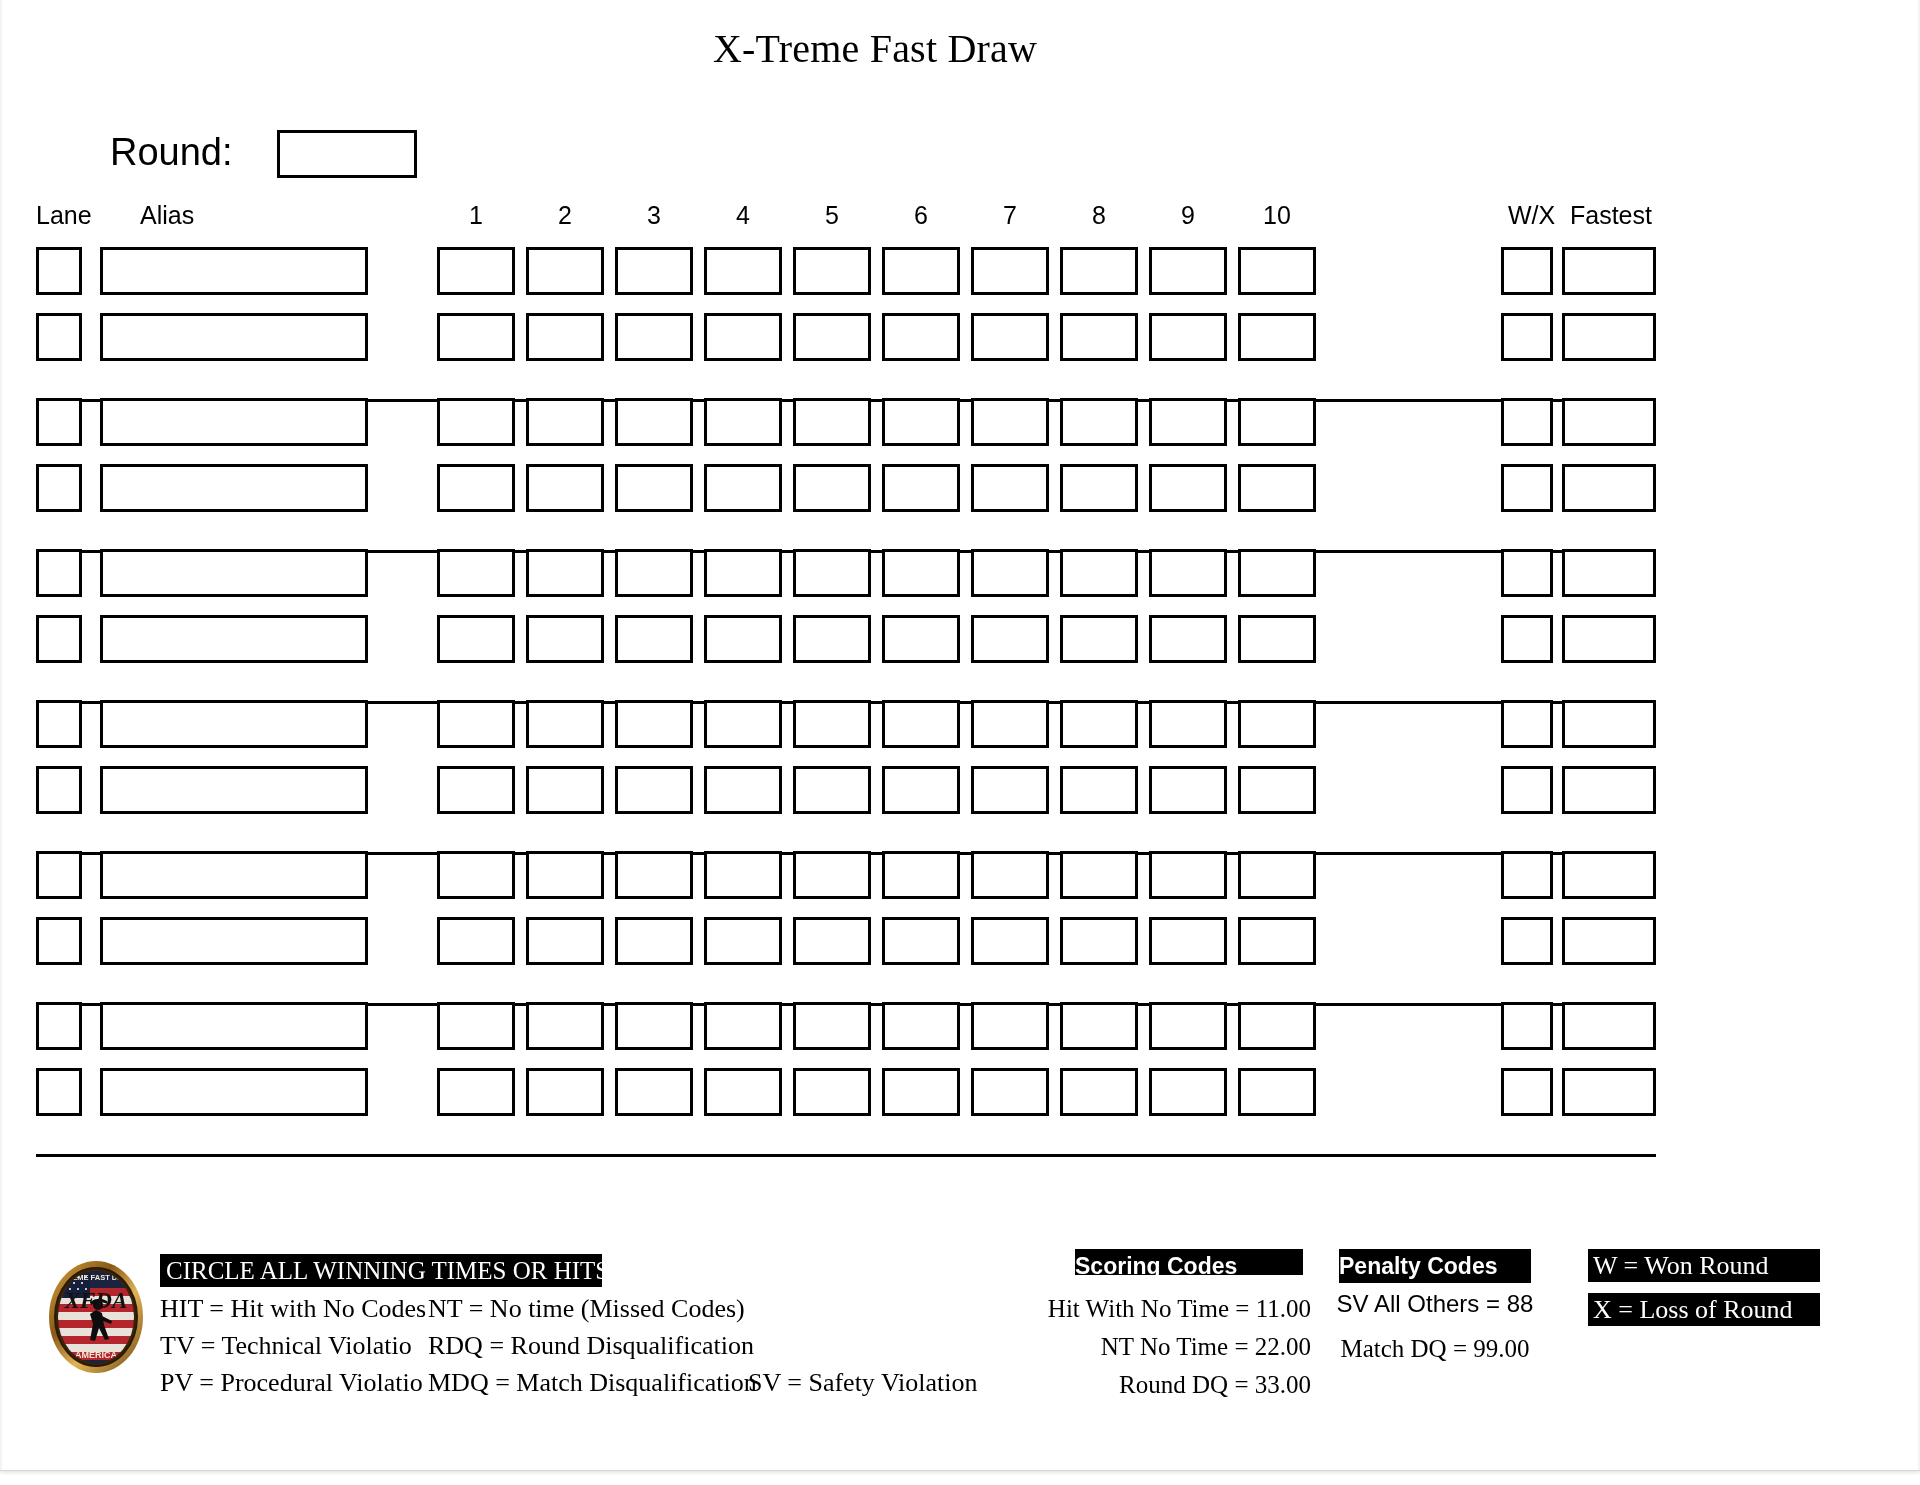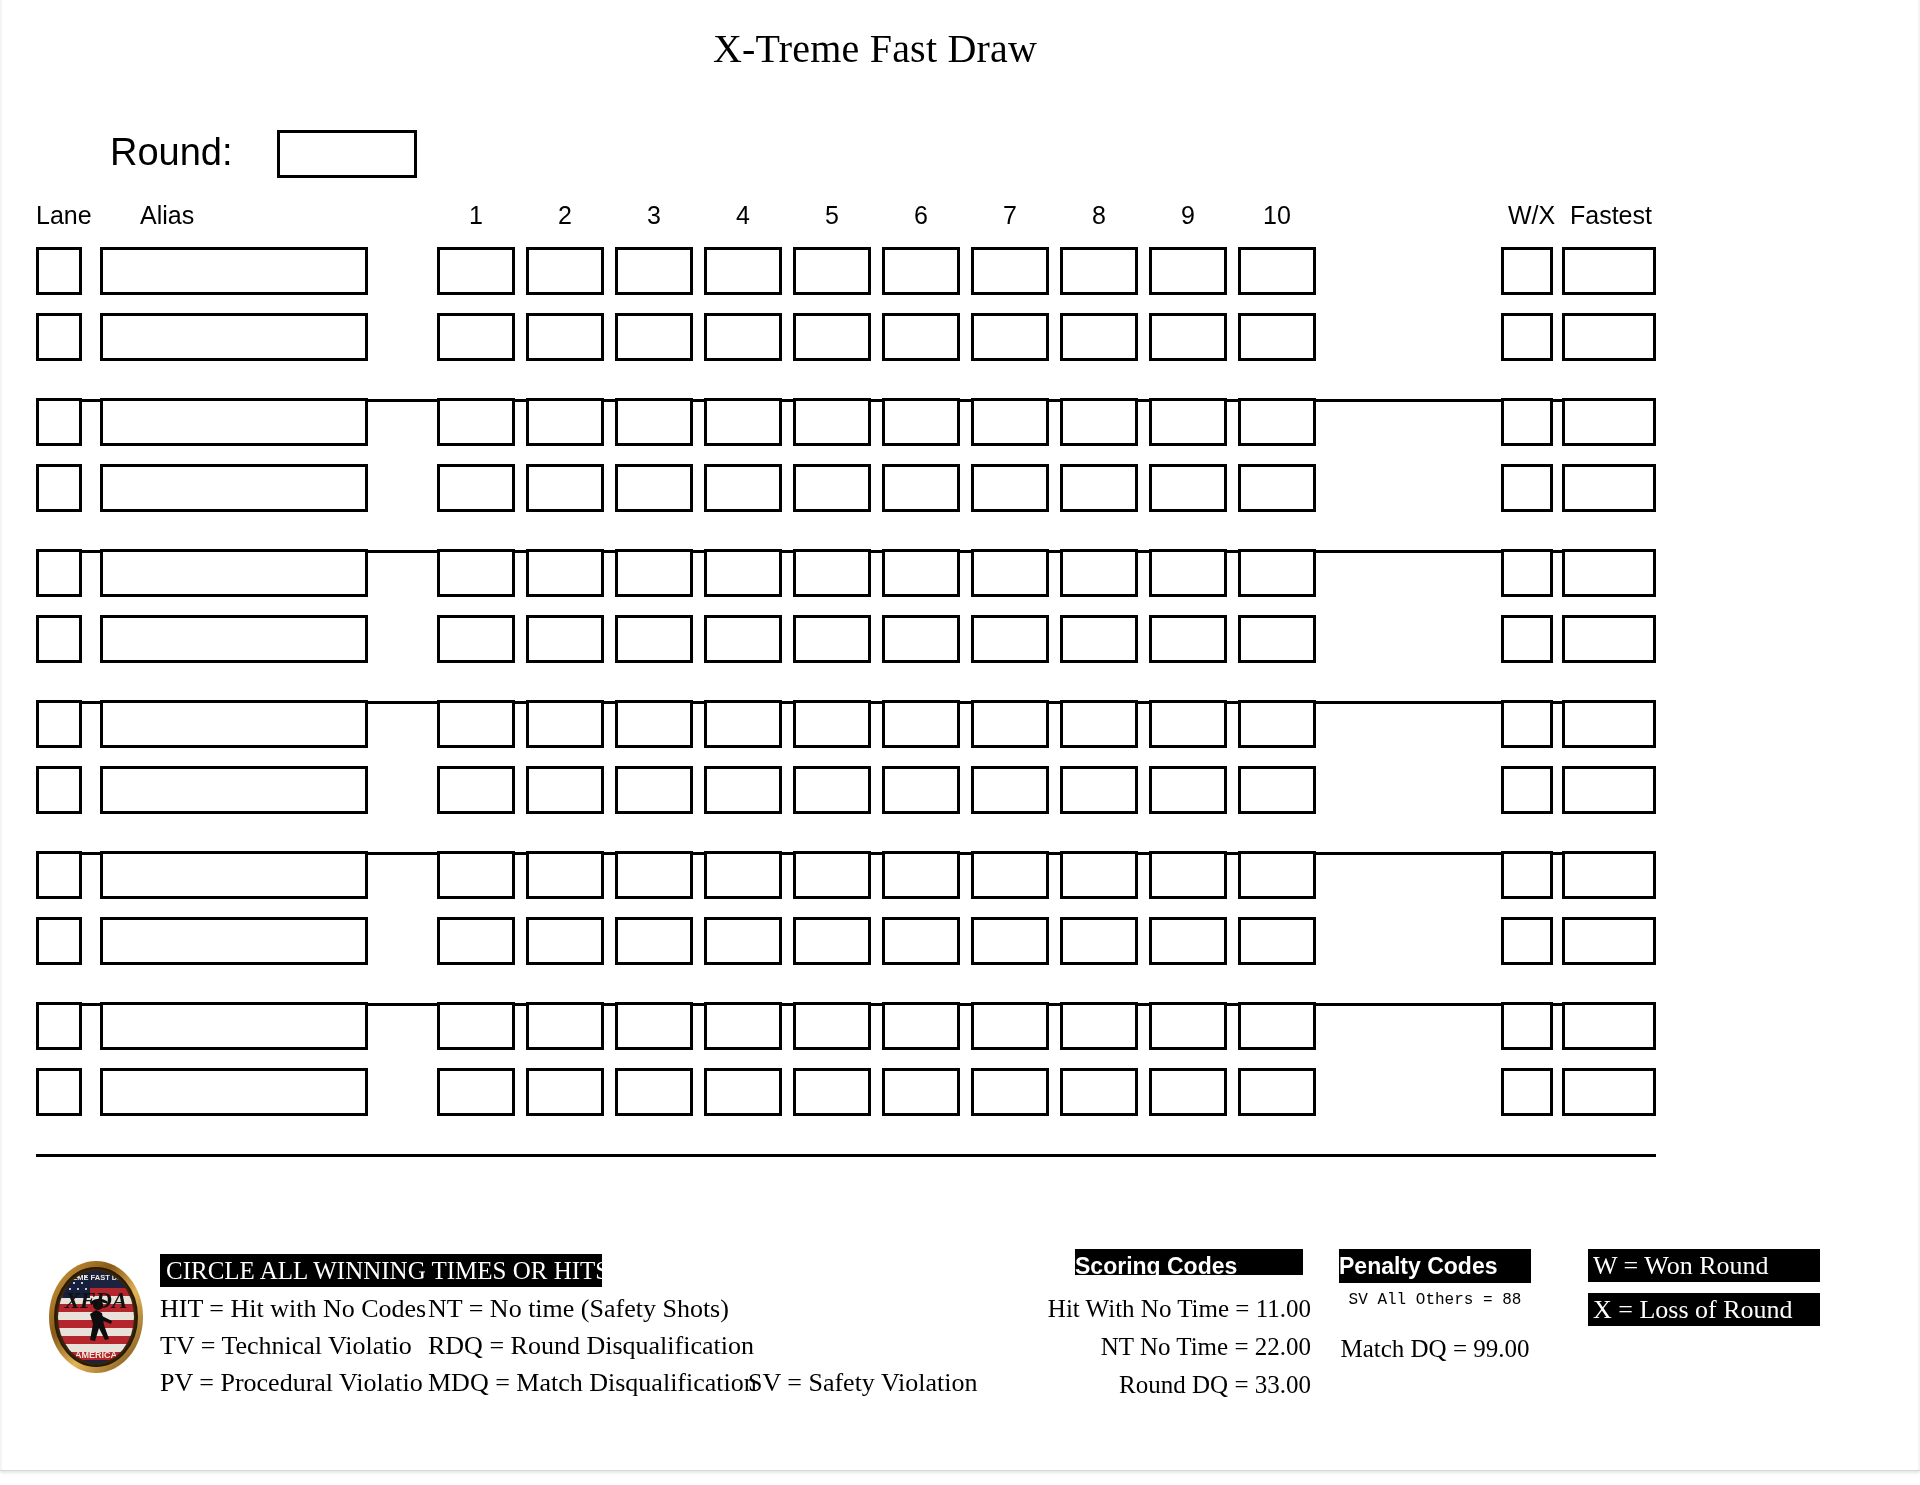--- a/index.html
+++ b/index.html
@@ -205,22 +205,22 @@
     white-space: nowrap;
     text-align: right;
     line-height: 1;
   }
   .sc-1 { left: 980px; top: 1296px; width: 331px; }
   .sc-2 { left: 980px; top: 1334px; width: 331px; }
   .sc-3 { left: 980px; top: 1372px; width: 331px; }
 
   .pen-line {
     position: absolute;
-    font-family: Liberation Mono, monospace;
-    font-size: 16px;
+    font-family: Liberation Sans, sans-serif;
+    font-size: 24px;
     color: #000;
     white-space: nowrap;
     text-align: center;
     line-height: 1;
     width: 224px;
   }
   .pn-1 { left: 1323px; top: 1292px; }
   .pn-2 {
     left: 1323px; top: 1336px;
     font-family: "Liberation Serif", serif;
@@ -480,21 +480,21 @@
     </g>
     <ellipse cx="50" cy="59" rx="41" ry="49" fill="none" stroke="#2a1a05" stroke-width="2"></ellipse>
   </svg>
 
   <div class="banner banner-circle">CIRCLE ALL WINNING TIMES OR HITS</div>
 
   <div class="legend-text lg-c1 lg-r1">HIT = Hit with No Codes</div>
   <div class="legend-text lg-c1 lg-r2">TV = Technical Violatio</div>
   <div class="legend-text lg-c1 lg-r3">PV = Procedural Violatio</div>
 
-  <div class="legend-text lg-c2 lg-r1">NT = No time (Safety Shots)</div>
+  <div class="legend-text lg-c2 lg-r1">NT = No time (Missed Codes)</div>
   <div class="legend-text lg-c2 lg-r2">RDQ = Round Disqualification</div>
   <div class="legend-text lg-c2 lg-r3">MDQ = Match Disqualification</div>
 
   <div class="legend-text lg-c3 lg-r3">SV = Safety Violation</div>
 
   <div class="banner banner-scoring">Scoring Codes</div>
   <div class="score-line sc-1">Hit With No Time = 11.00</div>
   <div class="score-line sc-2">NT No Time = 22.00</div>
   <div class="score-line sc-3">Round DQ = 33.00</div>
 

